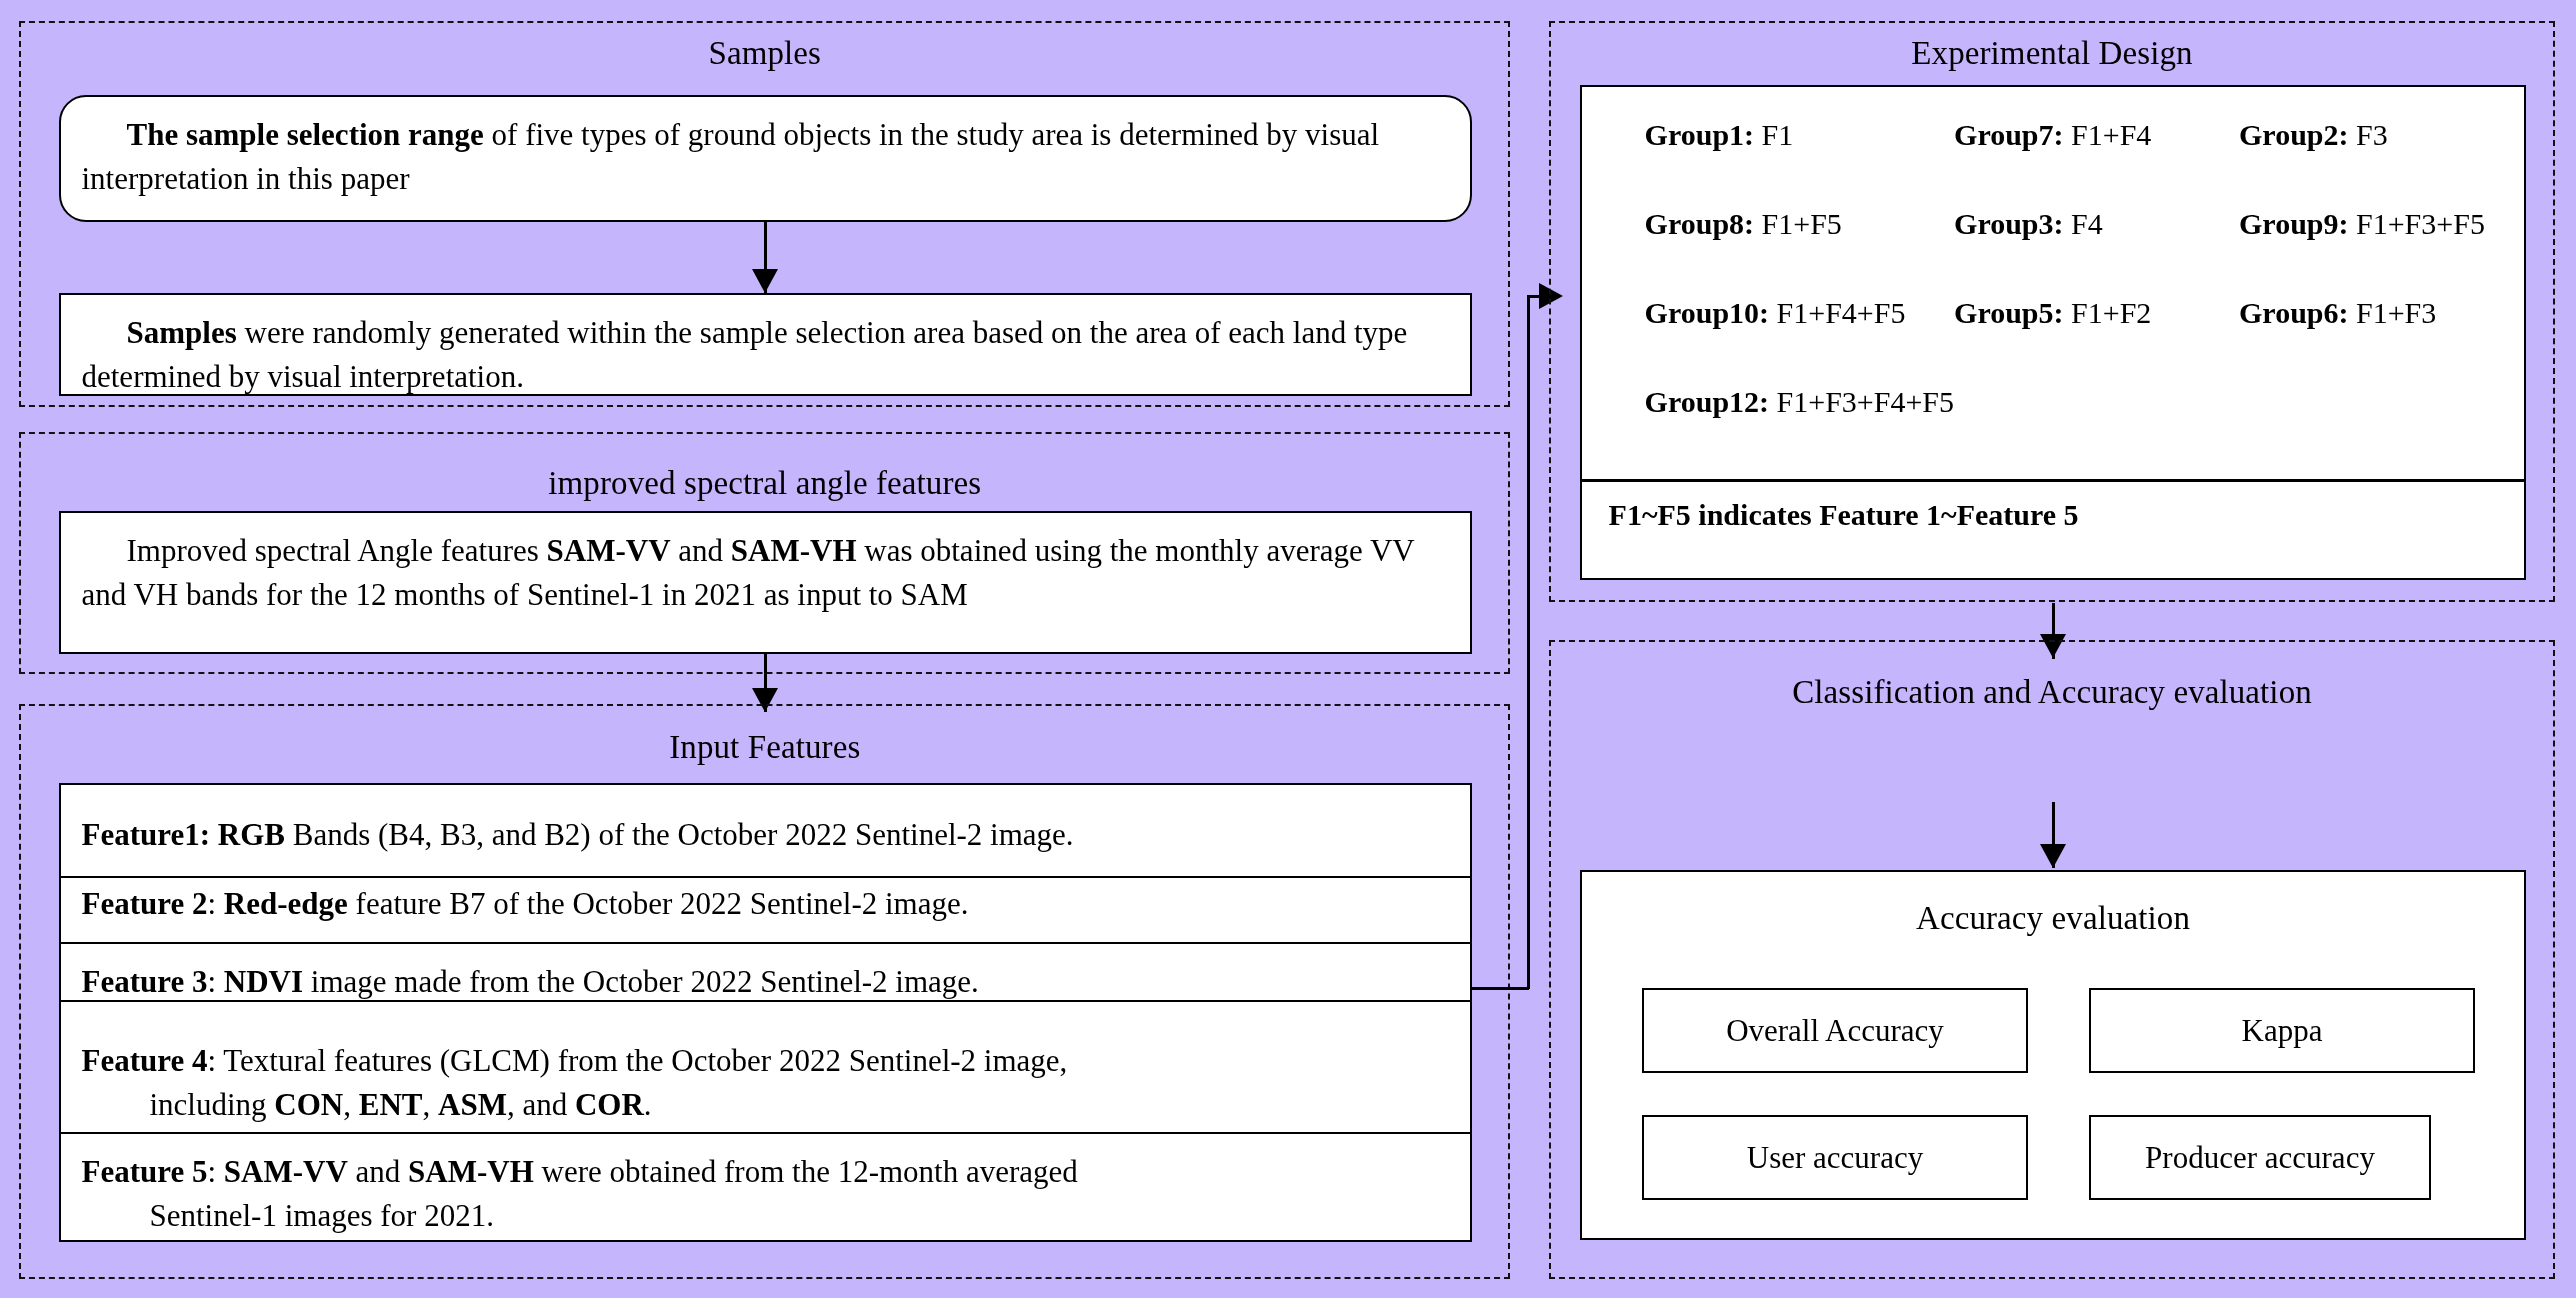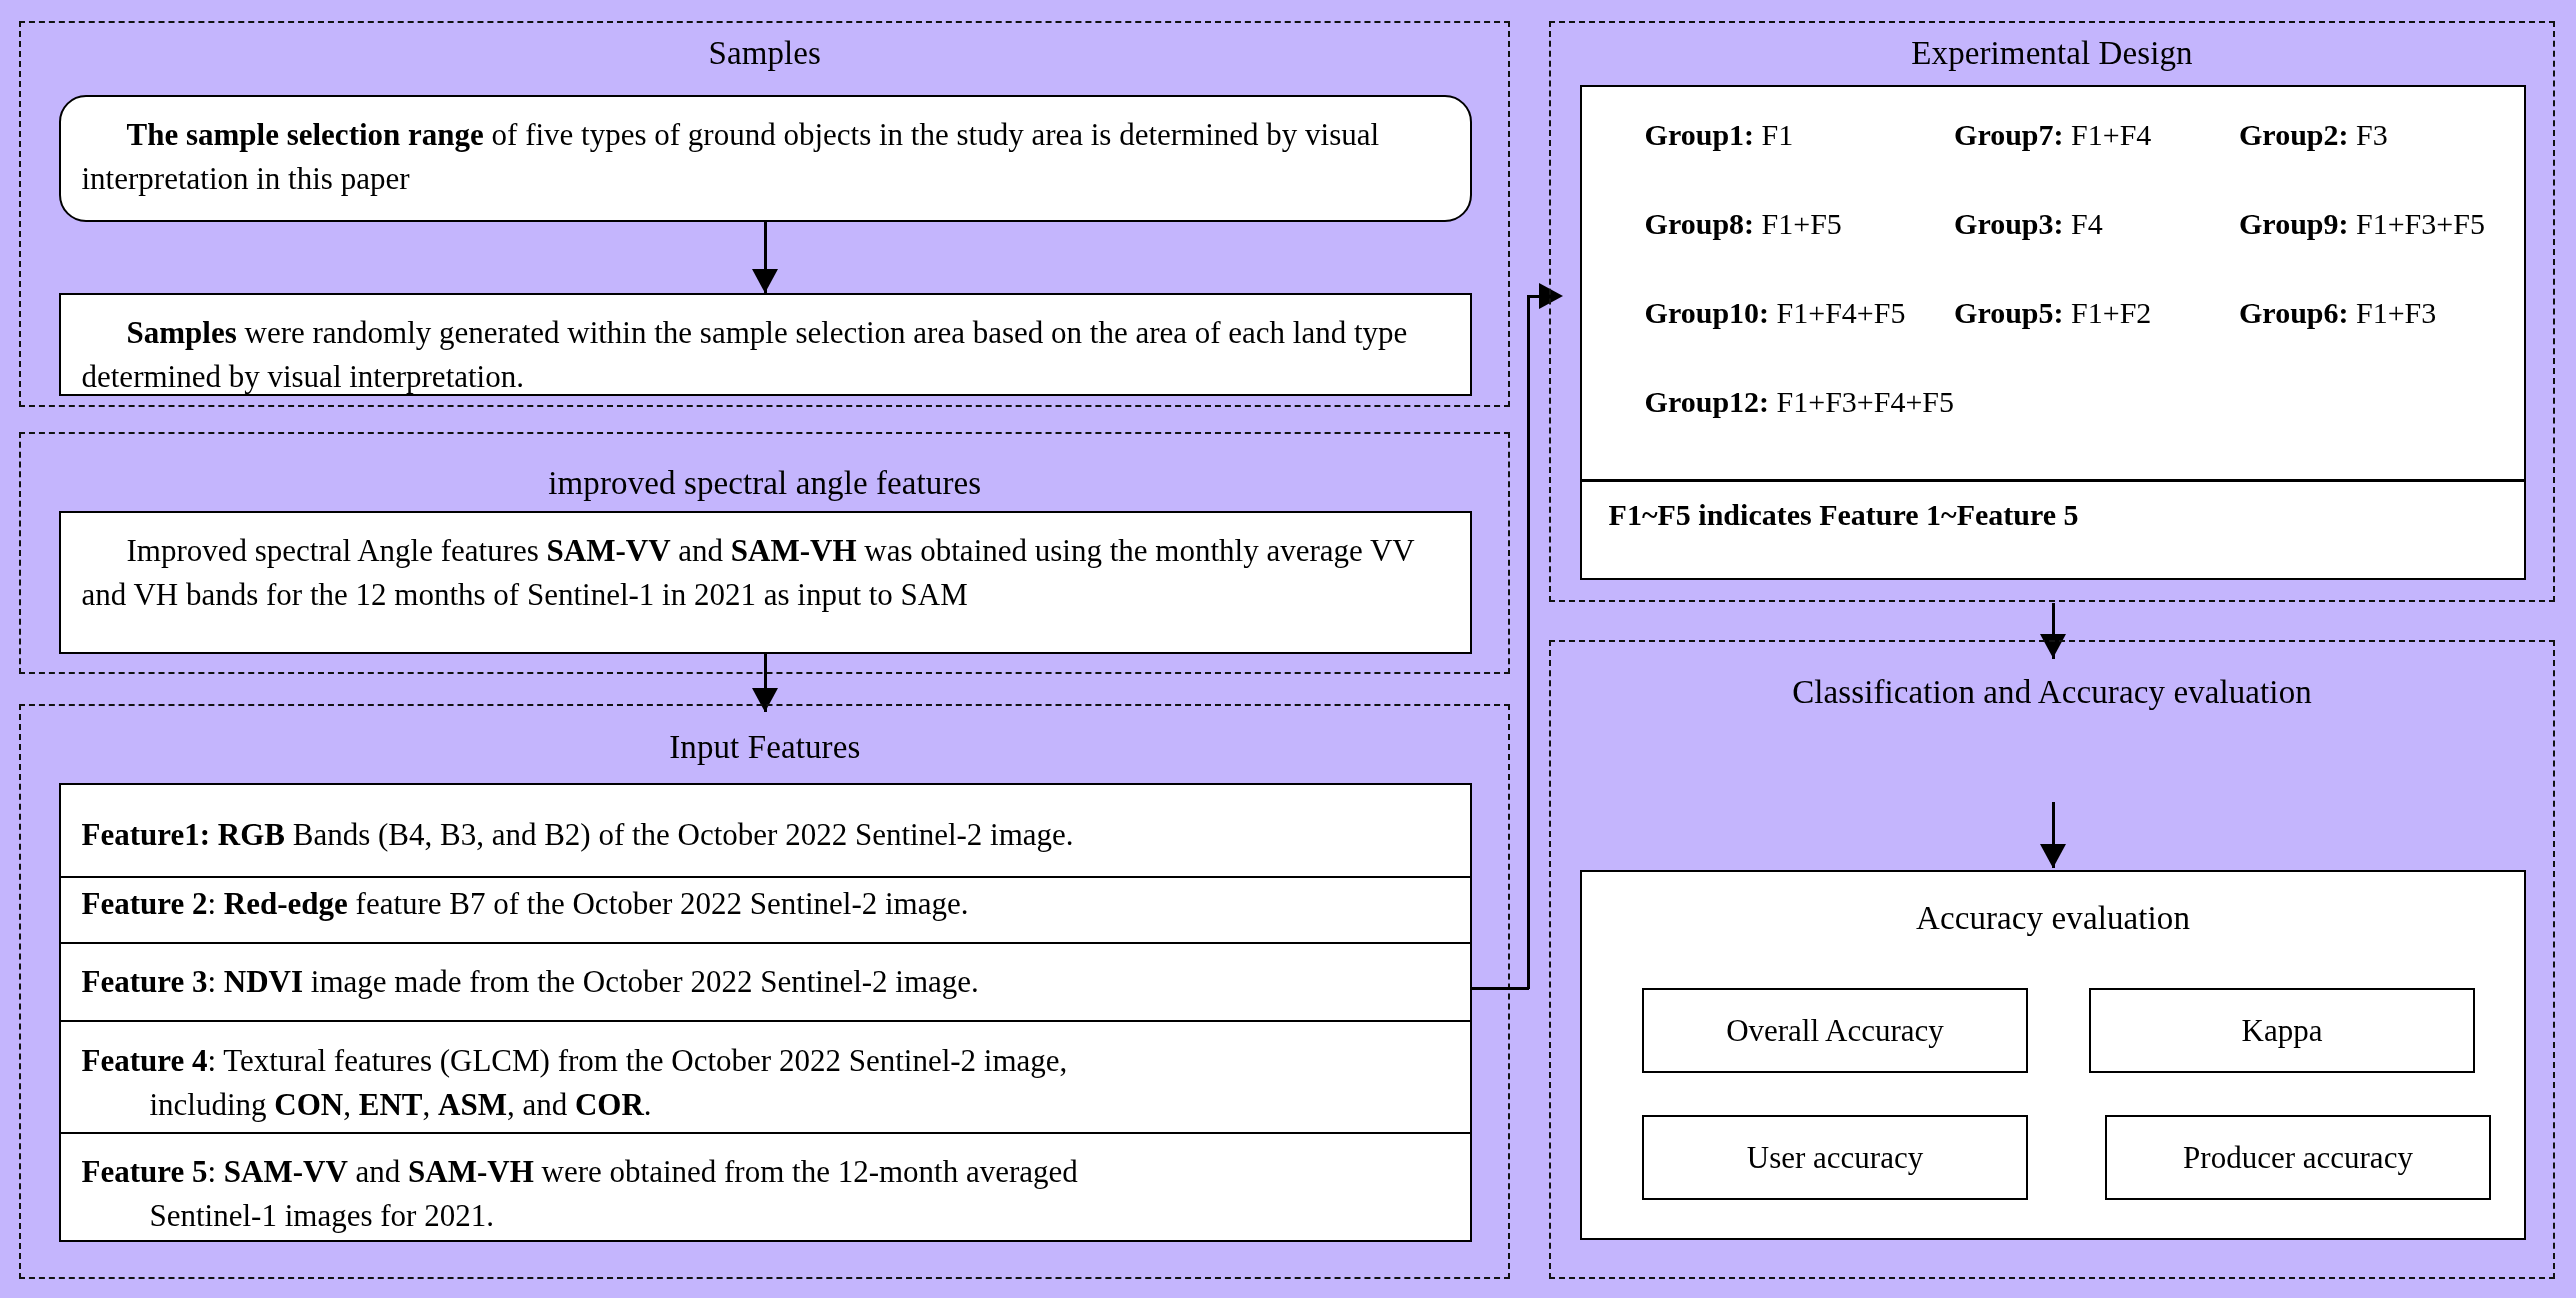--- a/index.html
+++ b/index.html
@@ -176,21 +176,21 @@
   <div class="solid-box" style="left:59px; top:783px; width:1413px; height:459px;">
 
     <div class="feature-row" style="top:12px; height:81px;">
       <b>Feature1: RGB</b><span> Bands (B4, B3, and B2) of the October 2022 Sentinel-2 image.</span>
     </div>
 
     <div class="feature-row" style="top:81px; height:78px;">
       <b>Feature 2</b><span>: </span><b>Red-edge</b><span> feature B7 of the October 2022 Sentinel-2 image.</span>
     </div>
 
-    <div class="feature-row" style="top:159px; height:78px;">
+    <div class="feature-row" style="top:159px; height:58px;">
       <b>Feature 3</b><span>: </span><b>NDVI</b><span> image made from the October 2022 Sentinel-2 image.</span>
     </div>
 
     <div class="feature-row" style="top:238px; height:111px;">
       <b>Feature 4</b><span>: </span><span>Textural features (GLCM) from the October 2022 Sentinel-2 image,</span>
       <span class="cont">including <b>CON</b>, <b>ENT</b>, <b>ASM</b>, and <b>COR</b>.</span>
     </div>
 
     <div class="feature-row last" style="top:349px; height:110px;">
       <b>Feature 5</b><span>: </span><b>SAM-VV</b><span> and <b>SAM-VH</b> were obtained from the 12-month averaged</span>
@@ -248,19 +248,19 @@
     </div>
 
     <div class="solid-box" style="left:507px; top:116px; width:386px; height:85px;">
       <div class="centered-text">Kappa</div>
     </div>
 
     <div class="solid-box" style="left:60px; top:243px; width:386px; height:85px;">
       <div class="centered-text">User accuracy</div>
     </div>
 
-    <div class="solid-box" style="left:507px; top:243px; width:386px; height:85px;margin-left:16px;">
+    <div class="solid-box" style="left:507px; top:243px; width:342px; height:85px;">
       <div class="centered-text">Producer accuracy</div>
     </div>
   </div>
 
 </div>
 
 
 </body></html>

